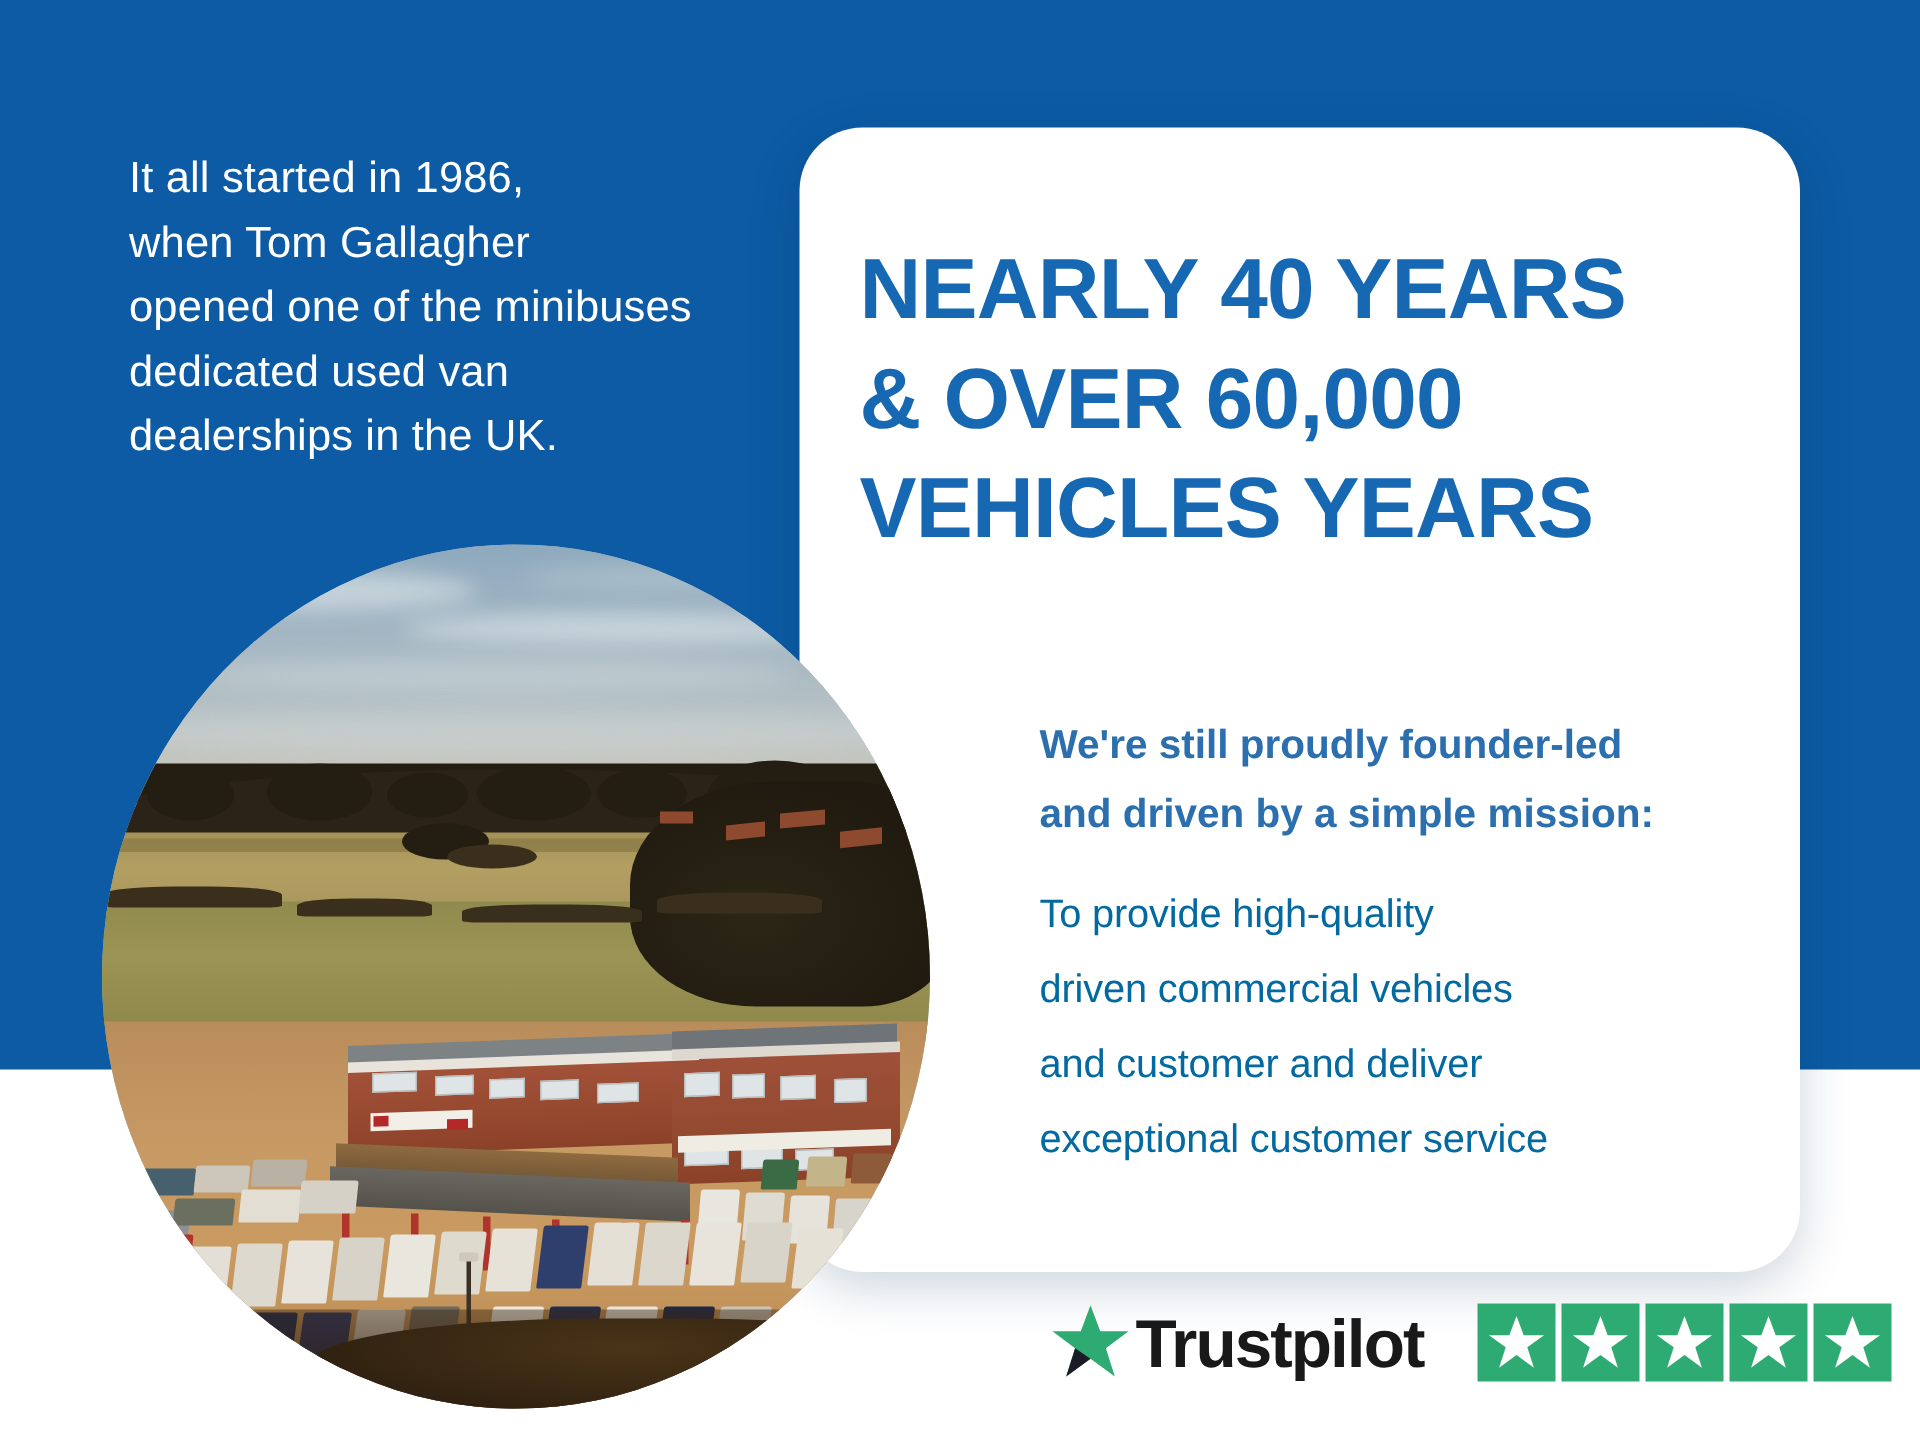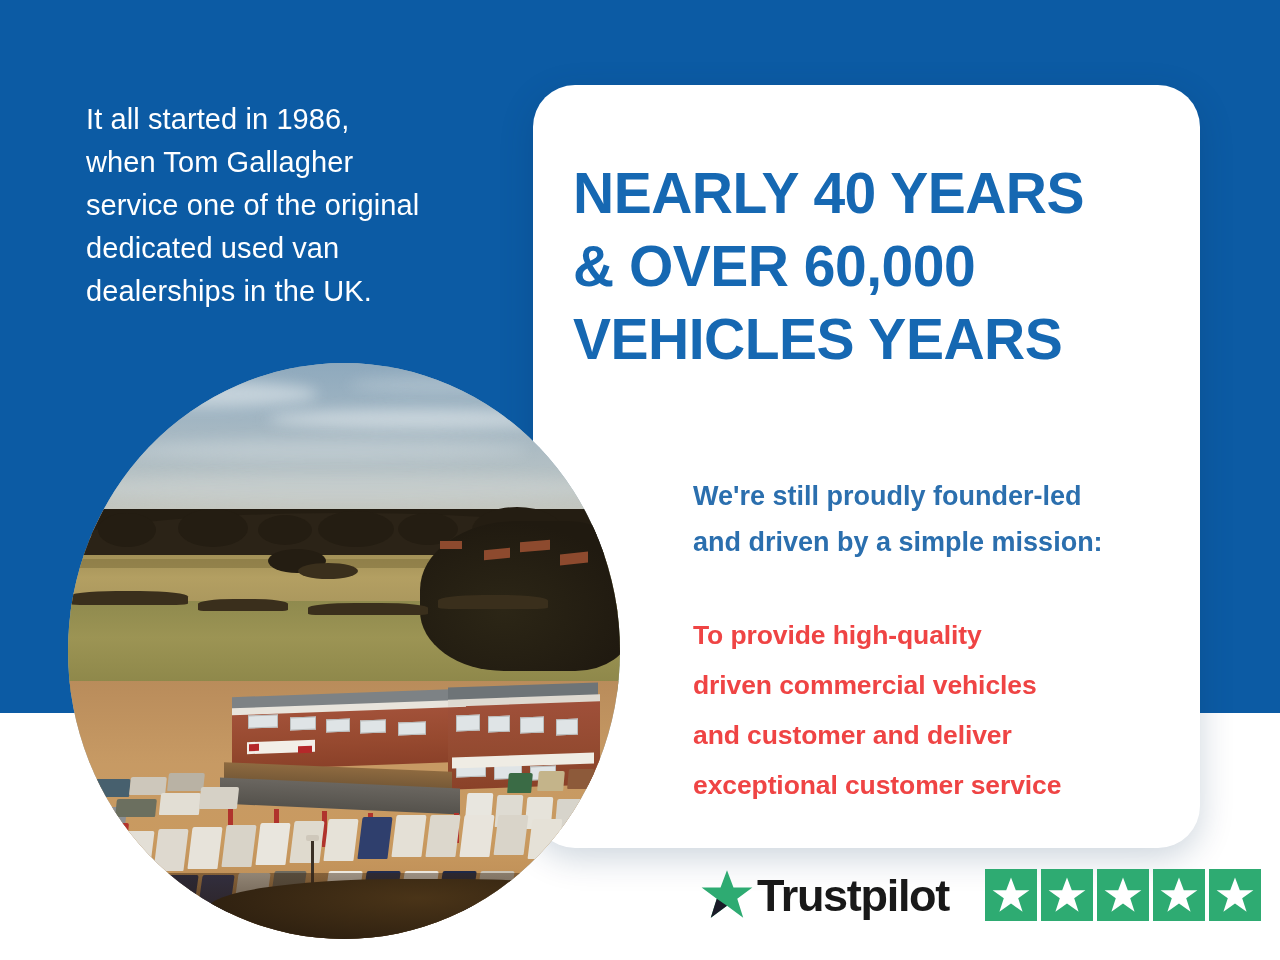--- a/index.html
+++ b/index.html
@@ -51,25 +51,25 @@
   .lead {
     position:absolute; left:160px; top:388px; width:500px;
     color:#2b6fae;
     font-size:27px;
     line-height:46px;
     font-weight:400;
   }
   .lead .ln { display:block; white-space:nowrap;font-weight:bold; }
 
   .mission {
-    position:absolute; left:160px; top:525px; width:490px;
-    color:#ef4444;
+    position:absolute; left:160px; top:499px; width:490px;
+    color:#0369a1;
     font-size:26.5px;
     line-height:50px;
-    font-weight:700;
+    font-weight:400;
     letter-spacing:-0.1px;
   }
   .mission .ln { display:block; white-space:nowrap; }
 
   
   .photo-circle {
     position:absolute; left:68px; top:363px;
     width:552px; height:576px;
     border-radius:50%;
     overflow:hidden;
@@ -222,21 +222,21 @@
 </head>
 <body>
 
 <div id="stage">
 
   <div class="blue-band"></div>
 
   <div class="intro">
     <span class="ln">It all started in 1986,</span>
     <span class="ln">when Tom Gallagher</span>
-    <span class="ln">service one of the original</span>
+    <span class="ln">opened one of the minibuses</span>
     <span class="ln">dedicated used van</span>
     <span class="ln">dealerships in the UK.</span>
   </div>
 
   <div class="card">
 
     <div class="headline">
       <span class="ln">NEARLY 40 YEARS</span>
       <span class="ln">&amp; OVER 60,000</span>
       <span class="ln">VEHICLES YEARS</span>

